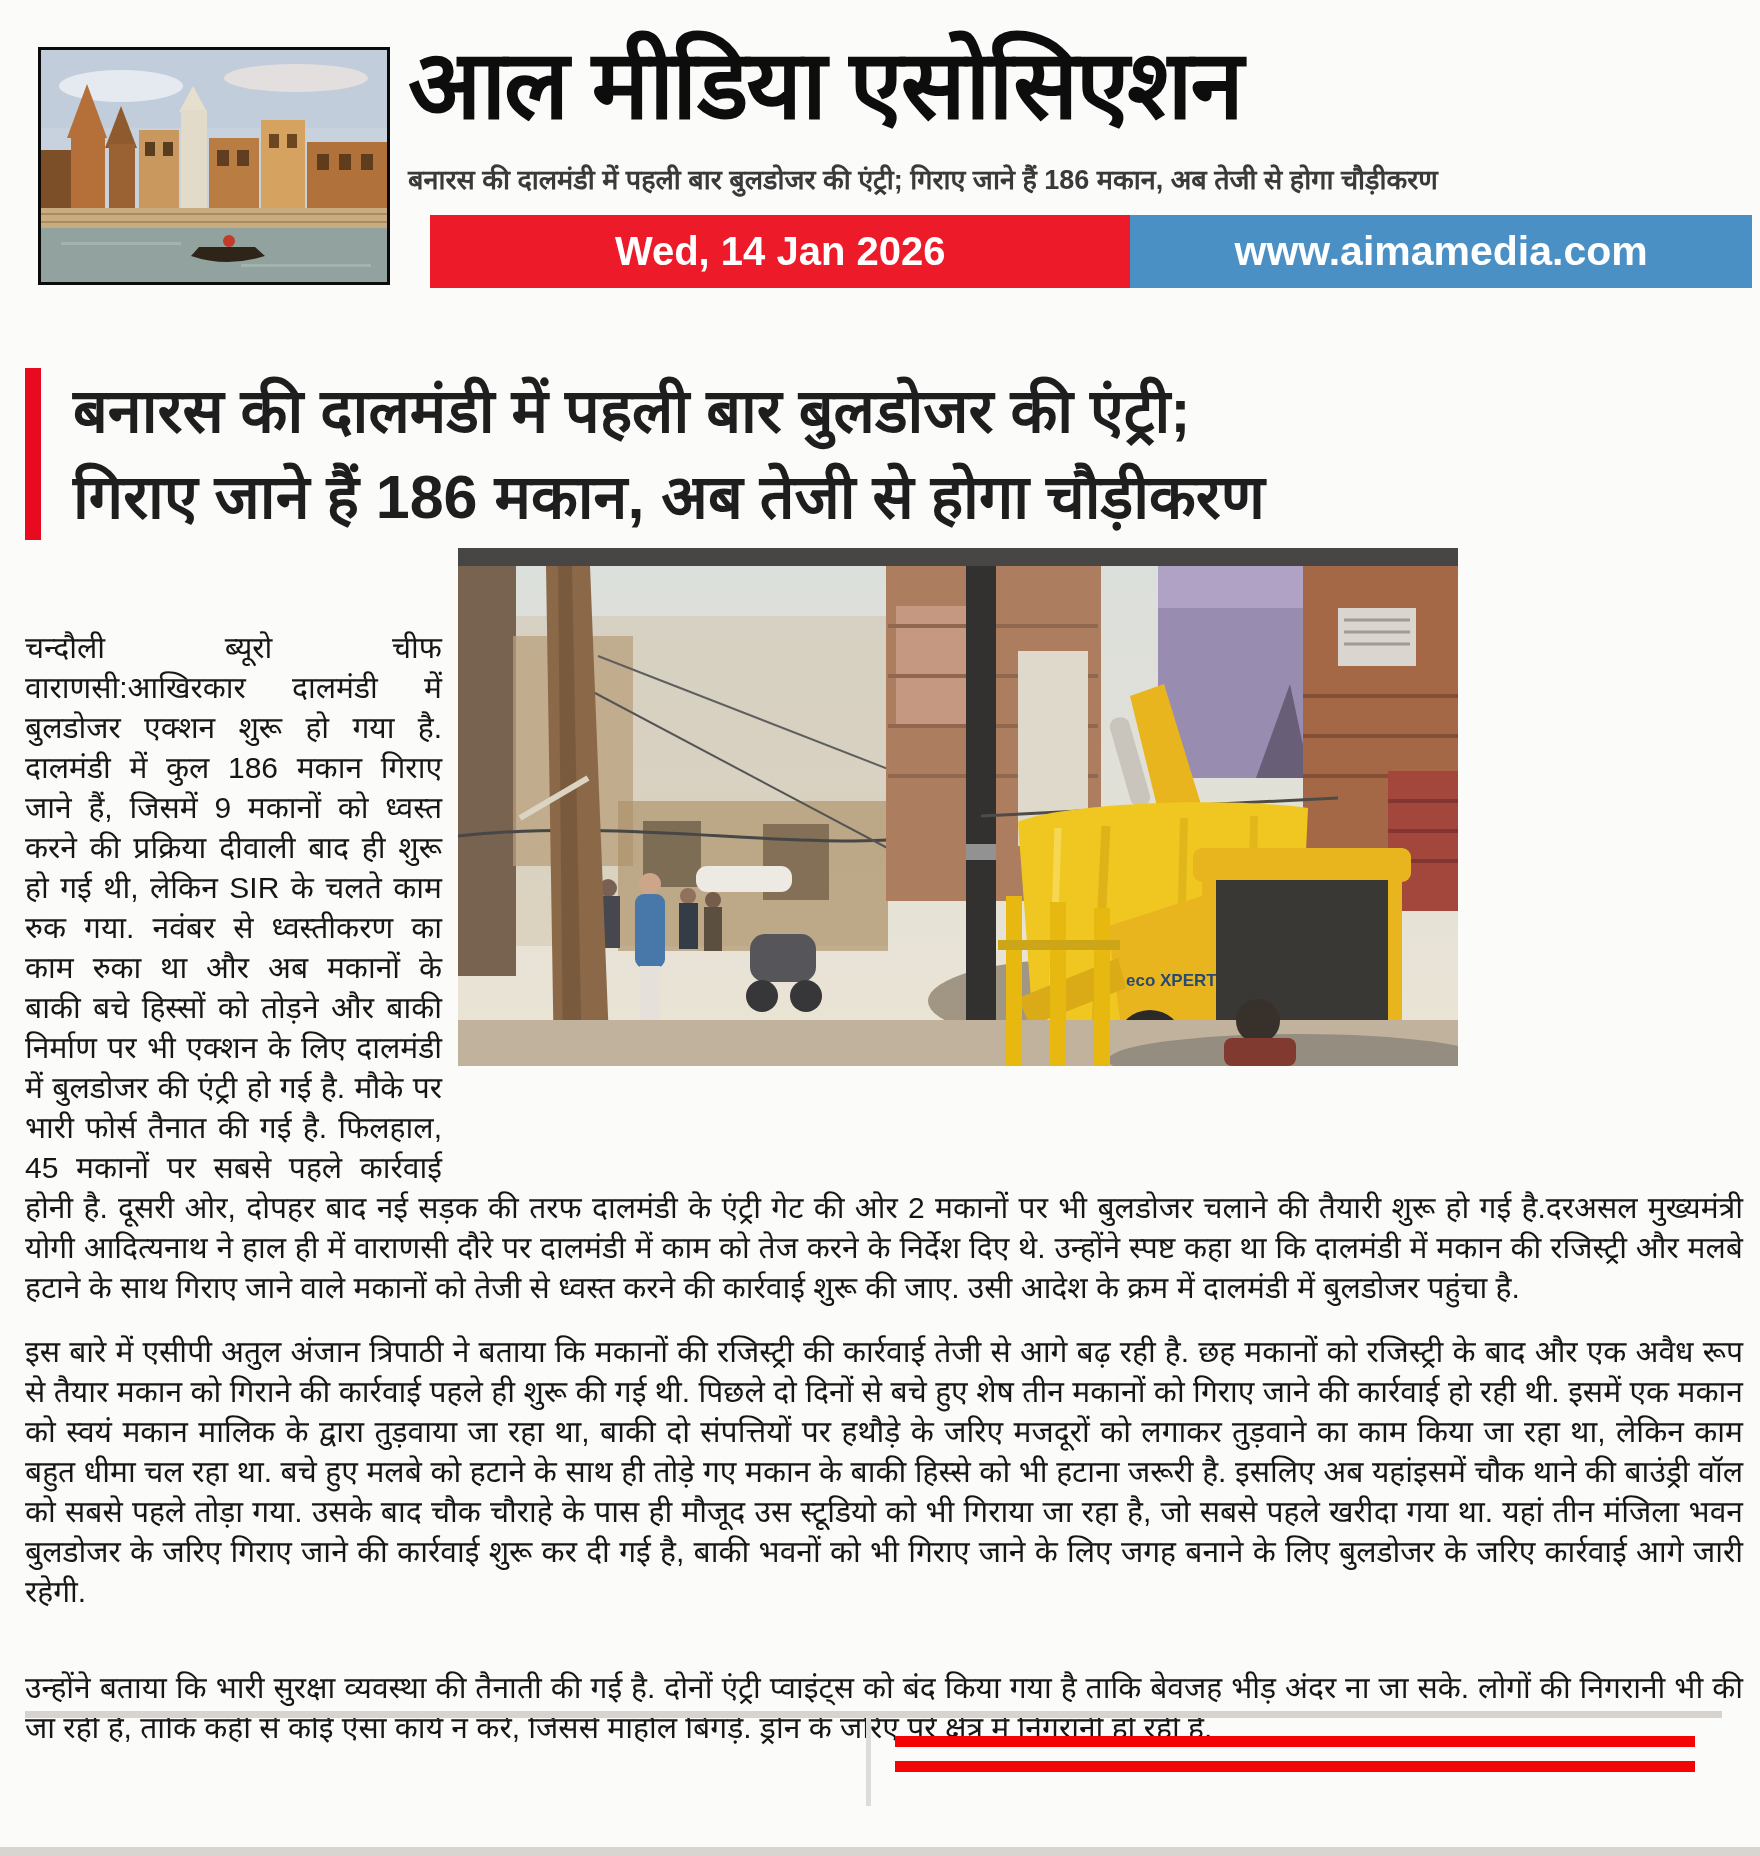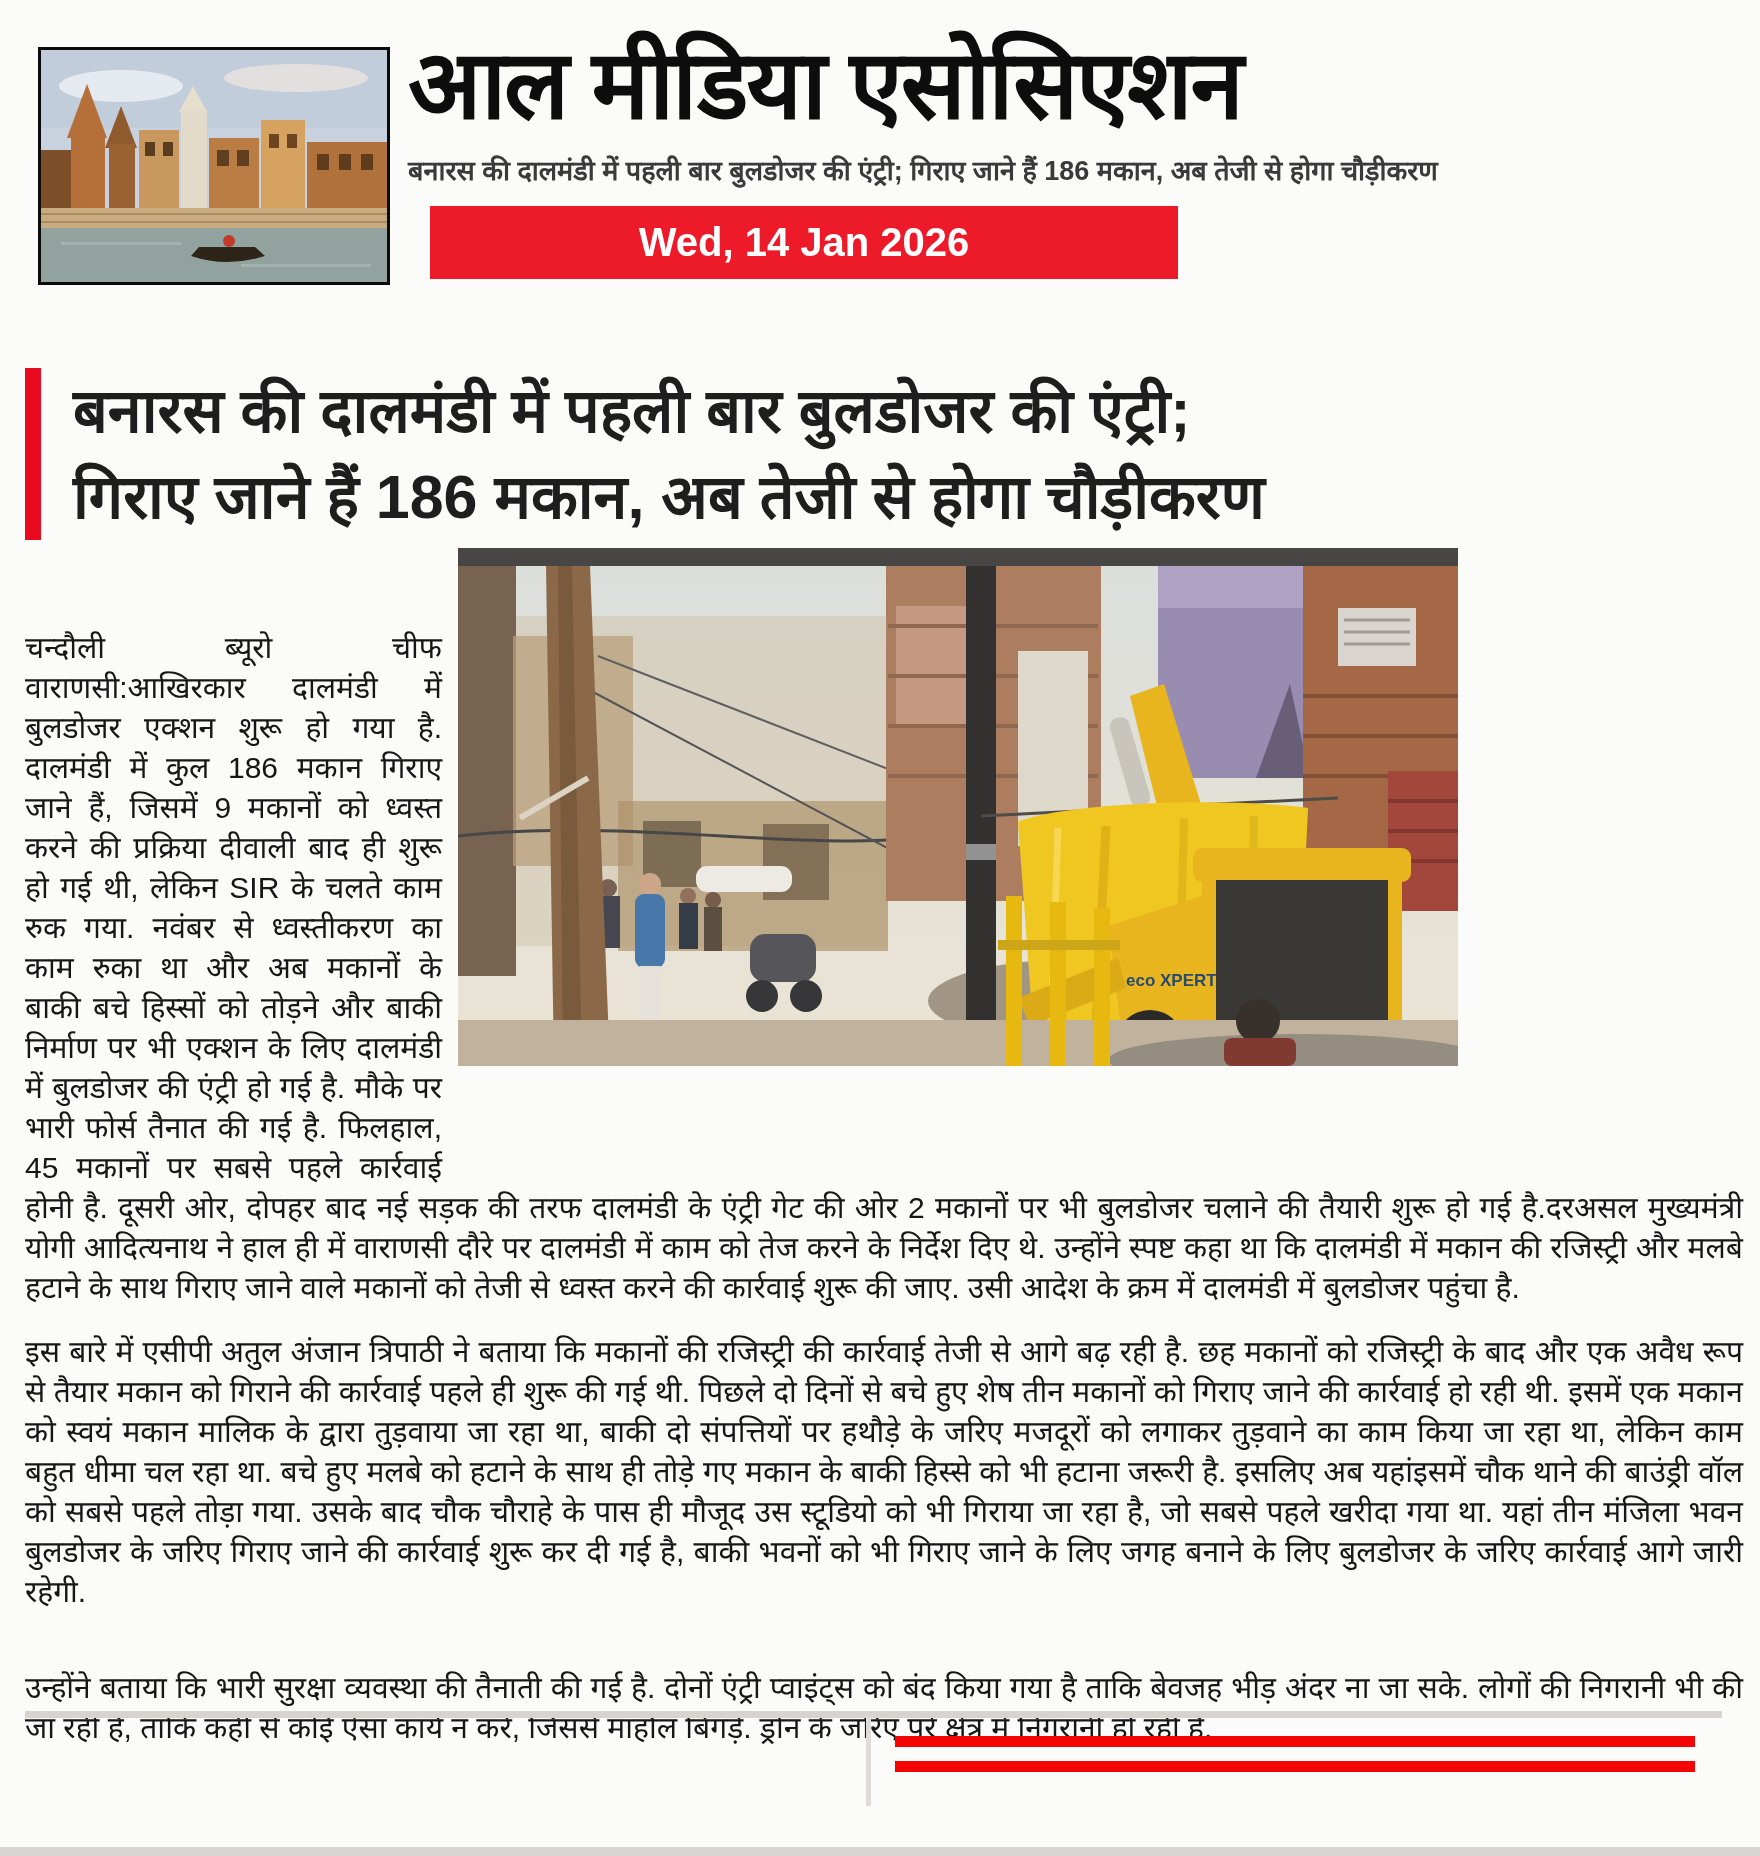--- a/index.html
+++ b/index.html
@@ -12,21 +12,21 @@
   .logo-frame{
     position:absolute;left:38px;top:47px;width:352px;height:238px;
     border:3px solid #0b0b0b;box-sizing:border-box;background:#c7d2de;overflow:hidden;
   }
   .logo-frame svg{display:block;width:100%;height:100%;}
   .masthead{position:absolute;left:408px;top:30px;width:1344px;}
   .masthead-title{
     font-size:96px;font-weight:900;color:#0d0d0d;line-height:110px;letter-spacing:-2px;
     white-space:nowrap;
   }
-  .masthead-subtitle{margin-top:11px;font-size:27px;font-weight:600;color:#3a3a3a;white-space:nowrap;}
+  .masthead-subtitle{margin-top:20px;font-size:27px;font-weight:600;color:#3a3a3a;white-space:nowrap;}
   .masthead-bars{display:flex;margin:18px 0 0 22px;width:1322px;height:73px;}
   .bar-date{
     width:748px;background:#ed1b2a;color:#ffffff;display:flex;align-items:center;justify-content:center;
     font-size:40px;font-weight:700;
   }
   .bar-site{
     width:664px;background:#4a90c4;color:#ffffff;display:flex;align-items:center;justify-content:center;
     font-size:41px;font-weight:700;
   }
   
@@ -98,20 +98,21 @@
       <path d="M150,206 Q186,218 224,206 L214,197 L158,197 Z" fill="#2f2418"></path>
       <circle cx="188" cy="191" r="6" fill="#c23b2a"></circle>
     </svg>
   </div>
 
   <div class="masthead">
     <div class="masthead-title">आल मीडिया एसोसिएशन</div>
     <div class="masthead-subtitle">बनारस की दालमंडी में पहली बार बुलडोजर की एंट्री; गिराए जाने हैं 186 मकान, अब तेजी से होगा चौड़ीकरण</div>
     <div class="masthead-bars">
       <div class="bar-date">Wed, 14 Jan 2026</div>
+      <div class="bar-site">www.aimamedia.com</div>
     </div>
   </div>
 
   <div class="headline">
     <span class="hl-line">बनारस की दालमंडी में पहली बार बुलडोजर की एंट्री;</span>
     <span class="hl-line">गिराए जाने हैं 186 मकान, अब तेजी से होगा चौड़ीकरण</span>
   </div>
 
   <div class="article">
     <p class="para p1">

